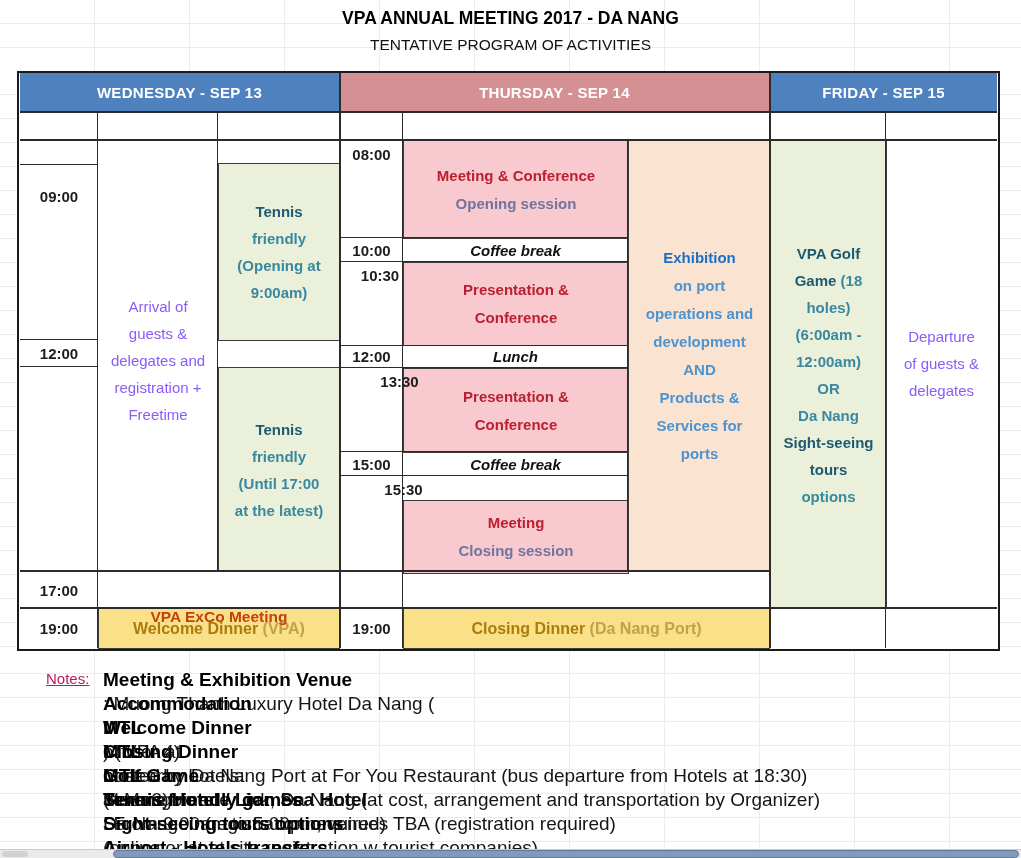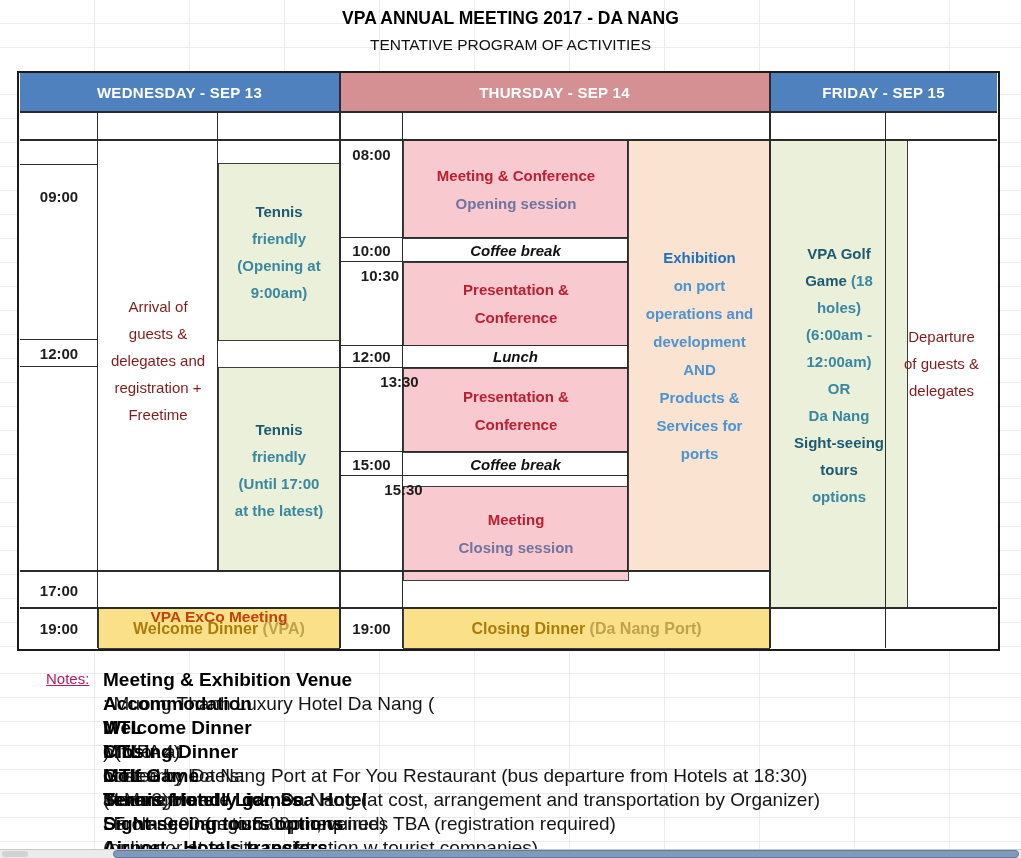--- a/index.html
+++ b/index.html
@@ -17,21 +17,21 @@
   .bl{position:absolute;background:#2b2b2b;}
   .frame{position:absolute;border:2.5px solid #1b1b1b;box-sizing:border-box;background:transparent;}
   .whitebg{position:absolute;background:#ffffff;}
   .dayhdr{color:#ffffff;font-weight:bold;font-size:15px;letter-spacing:.3px;}
   .cellbox{position:absolute;box-sizing:border-box;border:1.3px solid #3d3d3d;}
   .celltxt{font-size:15px;line-height:27px;}
   .time{font-size:15px;font-weight:600;color:#1c1c1c;}
   .title{font-weight:bold;font-size:17.5px;color:#000;}
   .subtitle{font-size:15.5px;color:#111;}
   .break{font-size:15px;font-style:italic;font-weight:600;color:#111;}
-  .plain{color:#7f1d1d;}
+  .plain{color:#8b5cf6;}
   .pinkbox{background:var(--c-pink);line-height:28px;font-size:15px;}
   .pinkbox b{color:var(--c-red-bold);}
   .pinkbox span{color:var(--c-purple);font-weight:600;}
   .greenbox{background:var(--c-green);line-height:27px;font-size:15px;}
   .greenbox b{color:var(--c-teal-bold);}
   .greenbox span{color:var(--c-teal);font-weight:600;}
   .peachbox{background:var(--c-peach);line-height:28px;font-size:15px;}
   .peachbox b{color:var(--c-blue-bold);}
   .peachbox span{color:var(--c-blue);font-weight:600;}
   .yellowbox{background:var(--c-yellow);font-size:16px;}
@@ -73,29 +73,29 @@
 
   <div class="cellbox pinkbox flexc" style="left:403px;top:140px;width:226px;height:99px;">
       <div><b>Meeting &amp; Conference</b><br><span>Opening session</span></div>
     </div>
   <div class="cellbox pinkbox flexc" style="left:403px;top:262px;width:226px;height:84px;">
       <div><b>Presentation &amp;</b><br><b>Conference</b></div>
     </div>
   <div class="cellbox pinkbox flexc" style="left:403px;top:368px;width:226px;height:85px;">
       <div><b>Presentation &amp;</b><br><b>Conference</b></div>
     </div>
-  <div class="cellbox pinkbox flexc" style="left:403px;top:486px;width:226px;height:95px;justify-content:center;">
+  <div class="cellbox pinkbox flexc" style="left:403px;top:500px;width:226px;height:74px;justify-content:center;">
       <div><b>Meeting</b><br><span>Closing session</span></div>
     </div>
 
   <div class="cellbox peachbox flexc" style="left:628px;top:140px;width:143px;height:431px;">
       <div><b>Exhibition</b><br><span>on port</span><br><span>operations and</span><br><span>development</span><br><span>AND</span><br><span>Products &amp;</span><br><span>Services for</span><br><span>ports</span></div>
     </div>
 
-  <div class="cellbox greenbox flexc" style="left:770px;top:140px;width:138px;height:469px;">
+  <div class="cellbox greenbox flexc" style="left:770px;top:140px;width:117px;height:469px;">
       <div><b>VPA Golf</b><br><b>Game</b><span> (18</span><br><span>holes)</span><br><span>(6:00am -</span><br><span>12:00am)</span><br><span>OR</span><br><span>Da Nang</span><br><b>Sight-seeing</b><br><b>tours</b><br><span>options</span></div>
     </div>
 
   <div class="cellbox yellowbox flexc" style="left:98px;top:608px;width:242px;height:41px;">
       <div><b>Welcome Dinner</b><span> (VPA)</span></div>
     </div>
   <div class="cellbox yellowbox flexc" style="left:403px;top:608px;width:367px;height:41px;">
       <div><b>Closing Dinner</b><span> (Da Nang Port)</span></div>
     </div>
 

